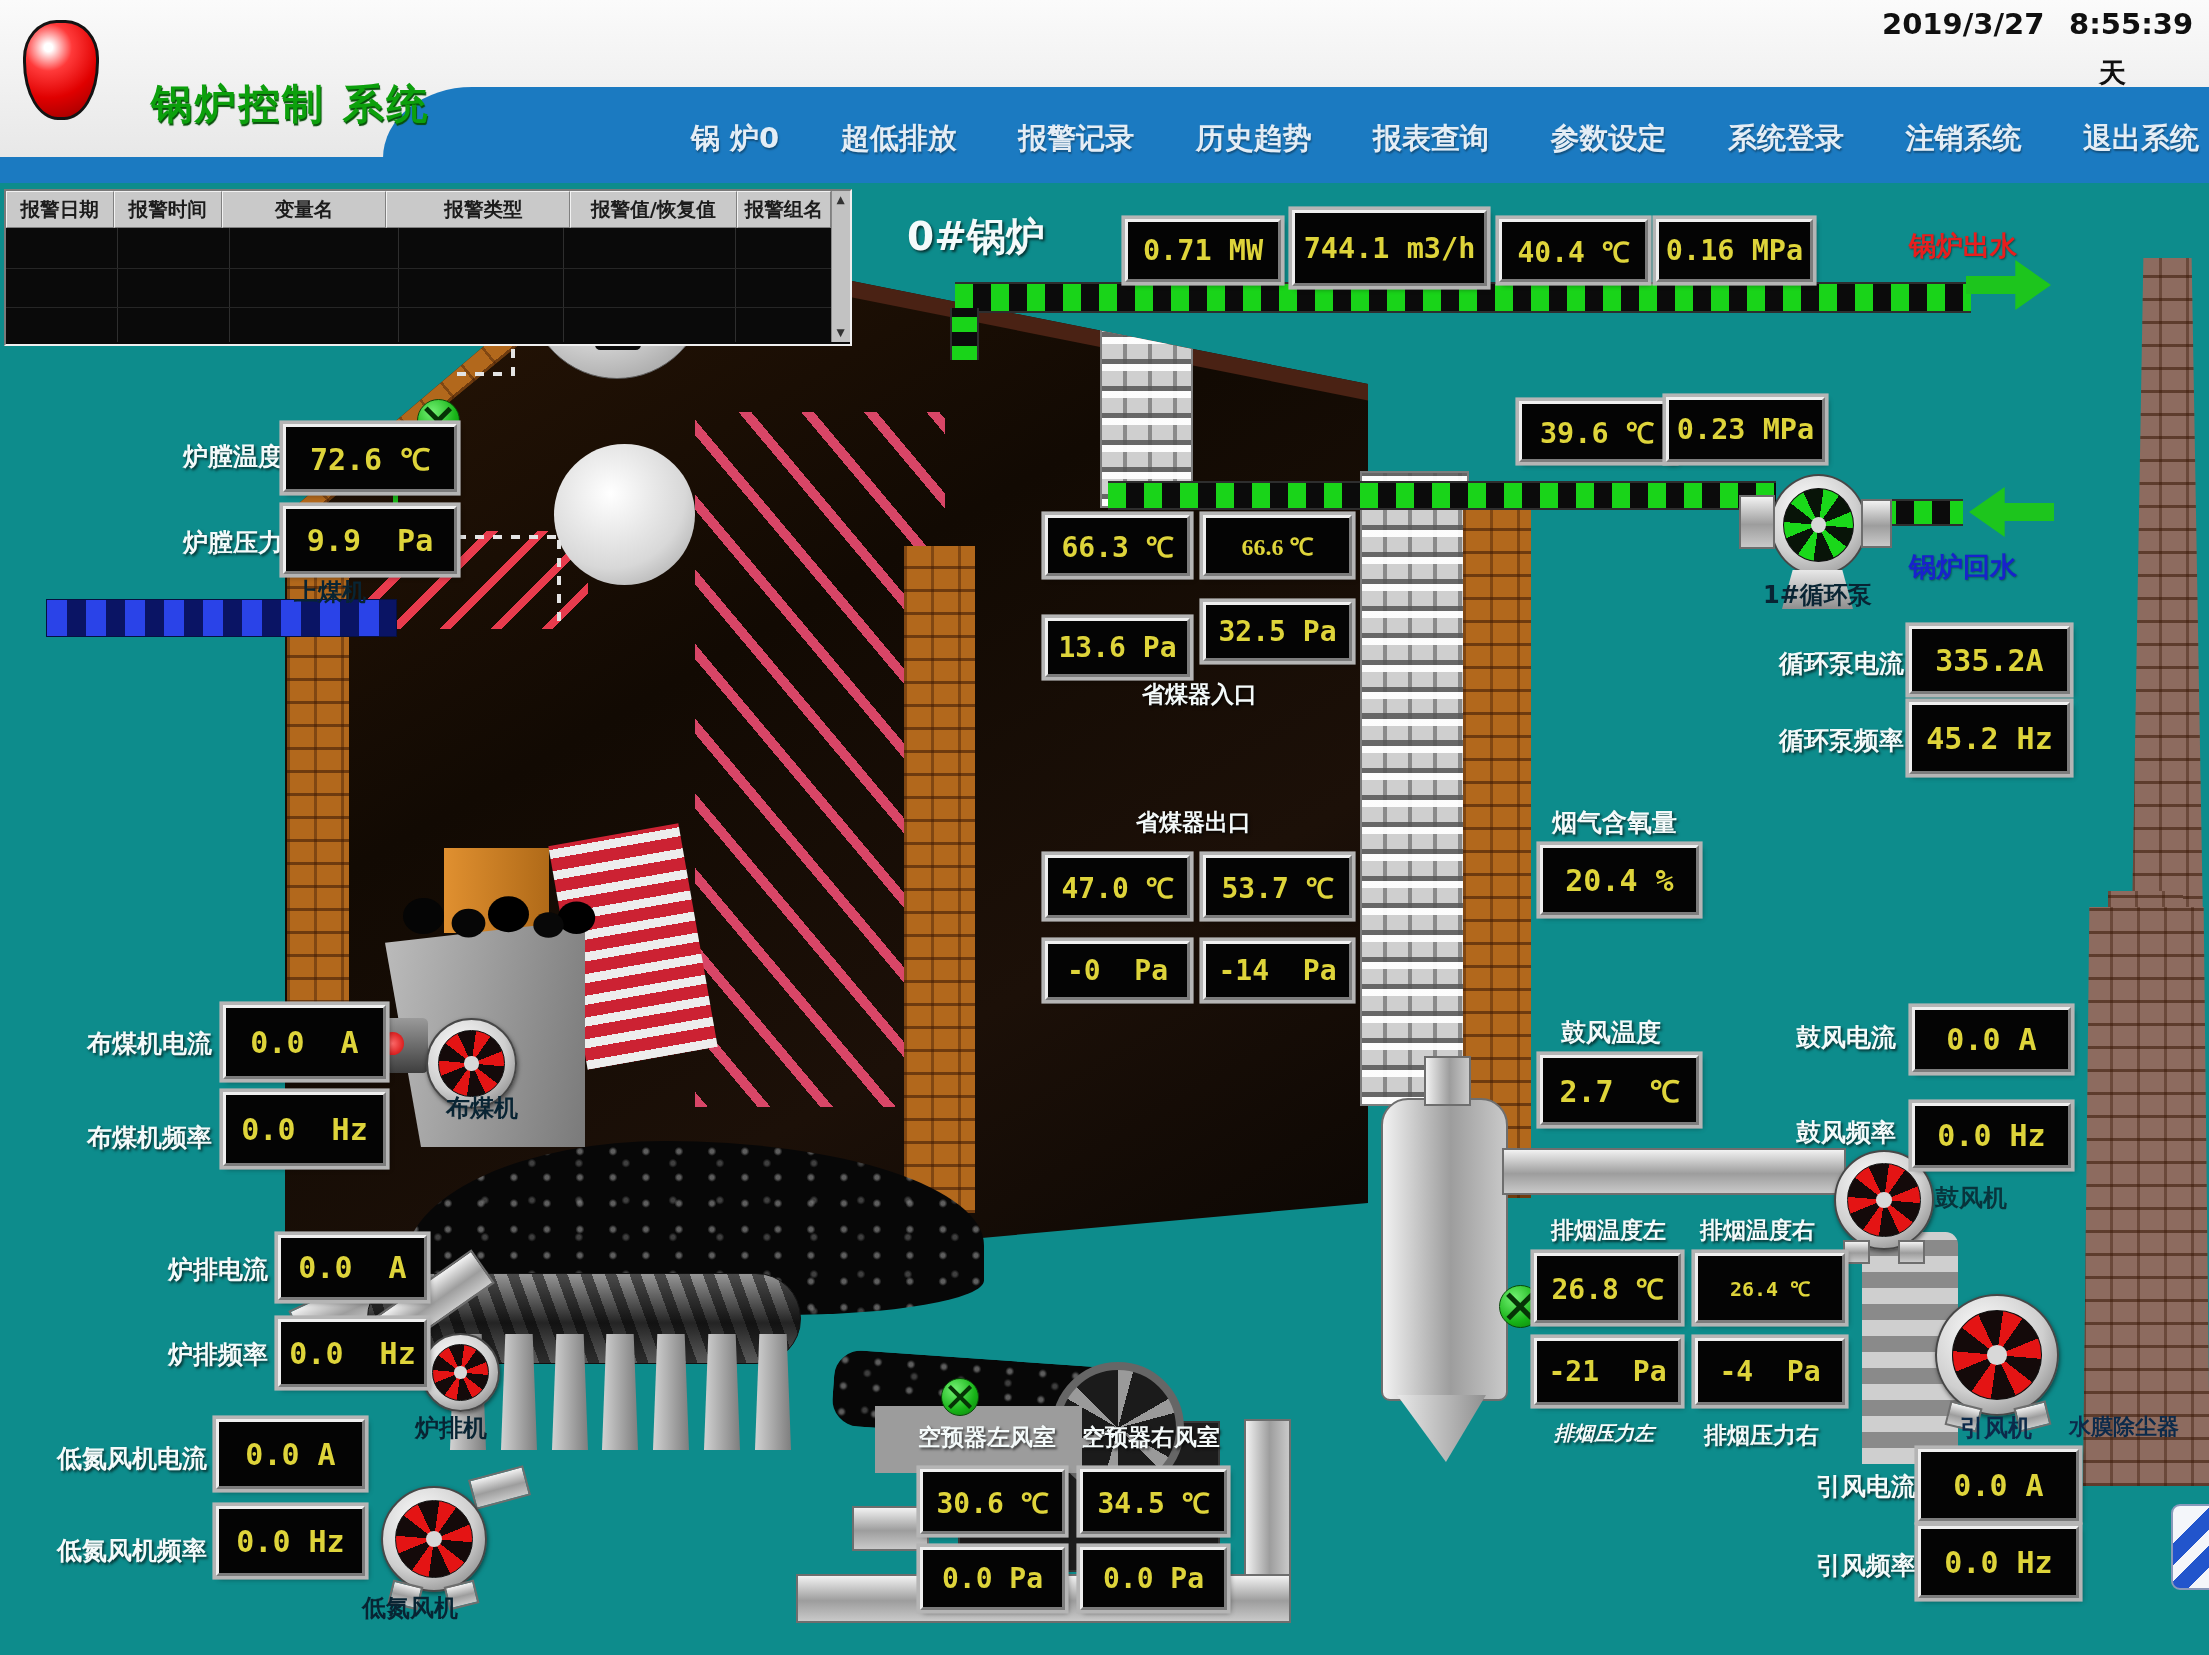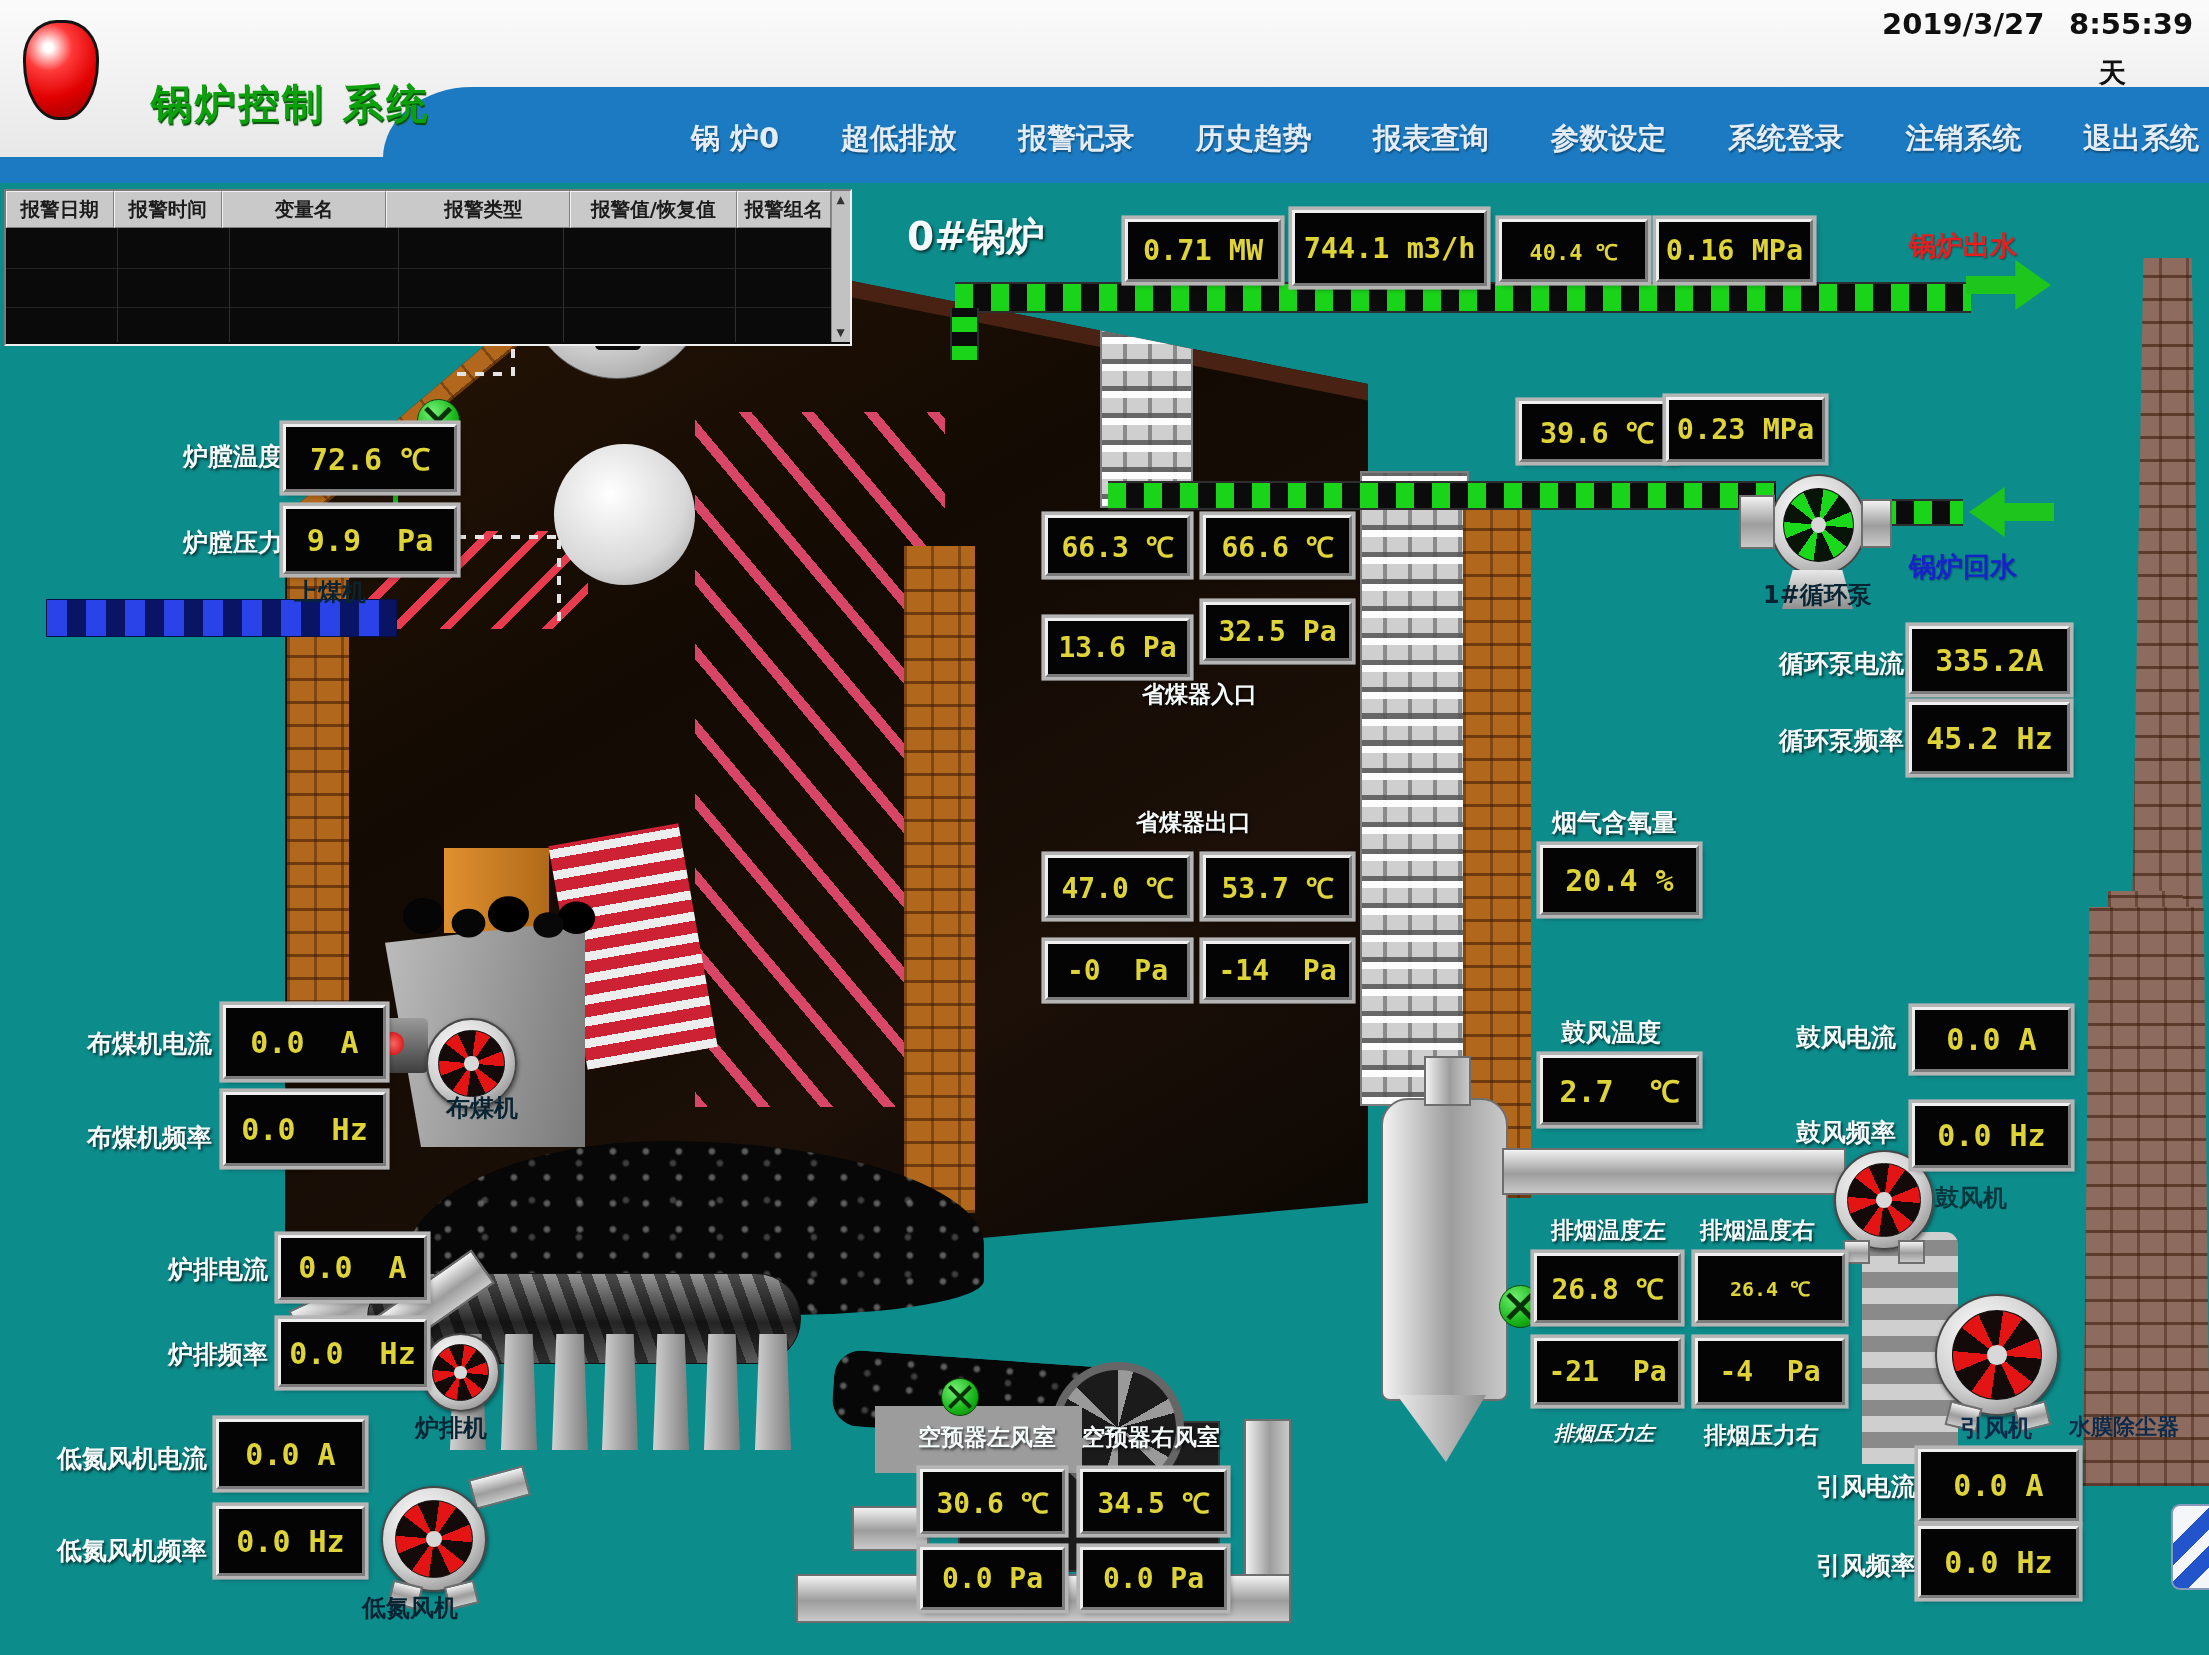--- a/index.html
+++ b/index.html
@@ -190,35 +190,35 @@
 <div class="valve" style="left:374px;top:433px;width:41px;height:41px;"></div>
 <div class="valve" style="left:417px;top:399px;width:41px;height:41px;"></div>
 <div class="abs" style="left:393px;top:474px;width:4.5px;height:49px;background:#1ab41a;"></div>
 <div class="abs" style="left:436px;top:440px;width:4.5px;height:36px;background:#1ab41a;"></div>
 <div class="valve" style="left:1499px;top:1285px;width:41px;height:41px;"></div>
 <div class="valve" style="left:941px;top:1378px;width:36px;height:36px;"></div>
 
 <div class="wlbl" style="left:907px;top:210px;font-size:39px;">0#锅炉</div>
 <div class="lcd" style="left:1125px;top:219px;width:150px;height:57px;font-size:28.5px;">0.71 MW</div>
 <div class="lcd" style="left:1292px;top:210px;width:189px;height:70px;font-size:28.5px;">744.1 m3/h</div>
-<div class="lcd" style="left:1499px;top:219px;width:143px;height:57px;font-size:22px;">40.4 ℃</div>
+<div class="lcd" style="left:1499px;top:219px;width:143px;height:57px;font-size:28px;">40.4 ℃</div>
 <div class="lcd" style="left:1656px;top:219px;width:151px;height:57px;font-size:28.5px;">0.16 MPa</div>
 <div class="wlbl" style="left:1909px;top:228px;color:#e81e1e;font-size:27px;text-shadow:0.9px 0.9px 1.8px rgba(0,0,0,.4);">锅炉出水</div>
 <div class="wlbl" style="left:1909px;top:549px;color:#1822cc;font-size:27px;text-shadow:0.9px 0.9px 1.8px rgba(0,0,0,.35);">锅炉回水</div>
 <div class="lcd" style="left:1504px;top:401px;width:150px;height:55px;font-size:28.5px;margin-left:15px;">39.6 ℃</div>
 <div class="lcd" style="left:1666px;top:397px;width:153px;height:59px;font-size:28.5px;">0.23 MPa</div>
 
 <div class="wlbl" style="left:183px;top:440px;">炉膛温度</div>
 <div class="lcd" style="left:283px;top:424px;width:168px;height:62px;">72.6 ℃</div>
 <div class="wlbl" style="left:183px;top:526px;">炉膛压力</div>
 <div class="lcd" style="left:283px;top:506px;width:168px;height:62px;">9.9  Pa</div>
 <div class="dlbl" style="left:294px;top:576px;">上煤机</div>
 
 <div class="lcd" style="left:1045px;top:515px;width:139px;height:55px;font-size:28px;">66.3 ℃</div>
-<div class="lcd" style="left:1203px;top:515px;width:143px;height:55px;font-size:28px;">66.6 ℃</div>
+<div class="lcd" style="left:1203px;top:515px;width:143px;height:55px;font-size:24px;font-family:Liberation Serif, serif;">66.6 ℃</div>
 <div class="lcd" style="left:1045px;top:618px;width:139px;height:53px;font-size:28px;">13.6 Pa</div>
 <div class="lcd" style="left:1203px;top:602px;width:143px;height:53px;font-size:28px;">32.5 Pa</div>
 <div class="wlbl" style="left:1142px;top:679px;font-size:23px;">省煤器入口</div>
 
 <div class="wlbl" style="left:1136px;top:807px;font-size:23px;">省煤器出口</div>
 <div class="lcd" style="left:1045px;top:855px;width:139px;height:57px;font-size:28px;">47.0 ℃</div>
 <div class="lcd" style="left:1203px;top:855px;width:143px;height:57px;font-size:28px;">53.7 ℃</div>
 <div class="lcd" style="left:1045px;top:941px;width:139px;height:53px;font-size:28px;">-0  Pa</div>
 <div class="lcd" style="left:1203px;top:941px;width:143px;height:53px;font-size:28px;">-14  Pa</div>
 

